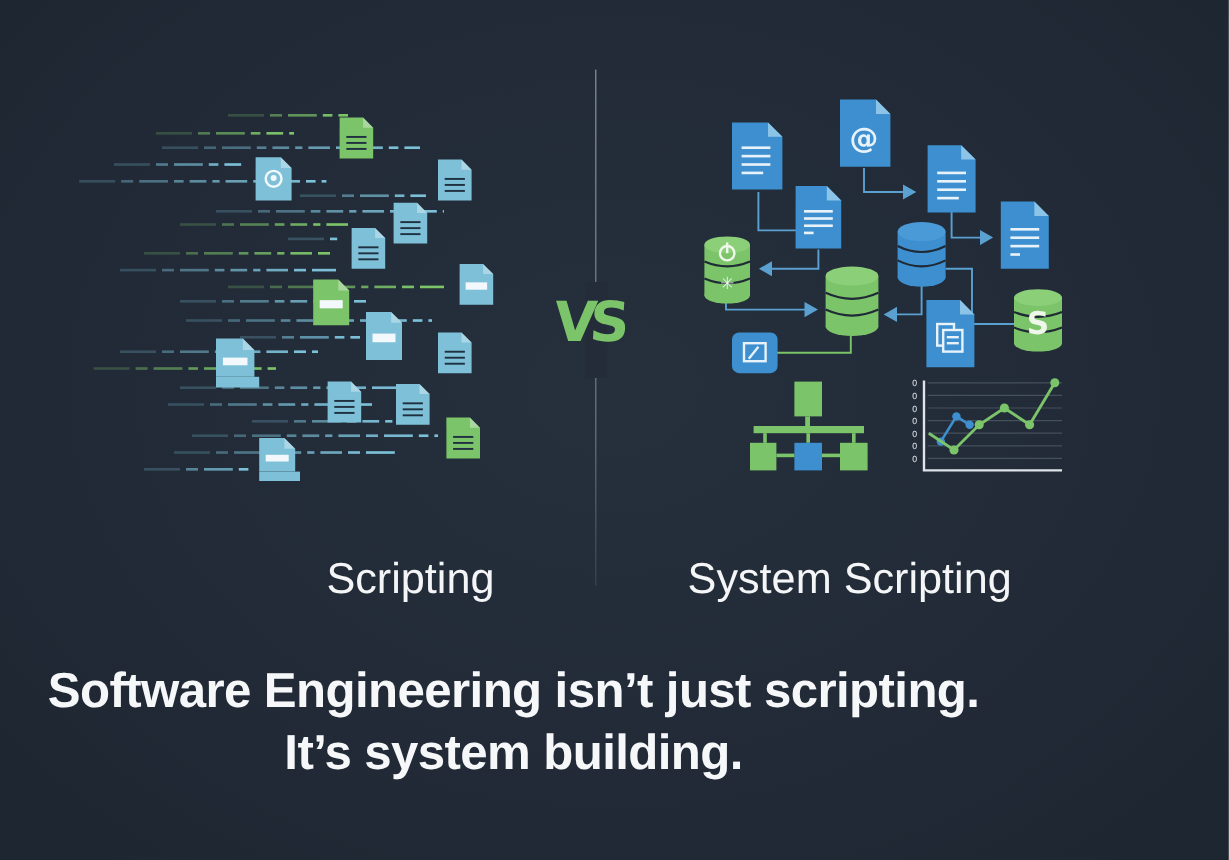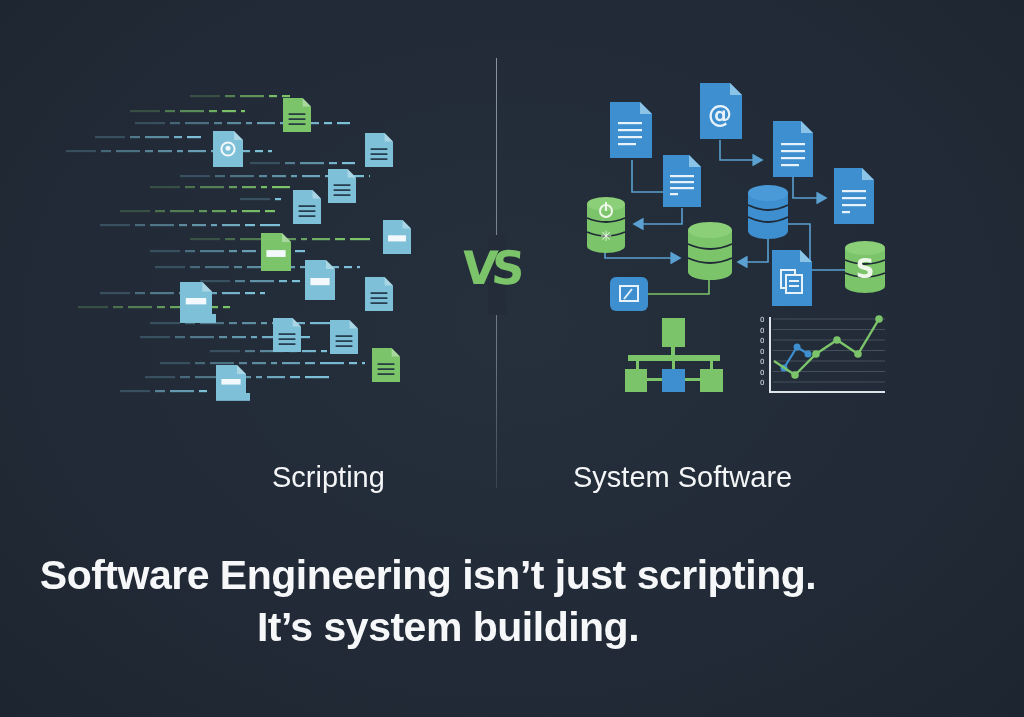--- a/index.html
+++ b/index.html
@@ -1,26 +1,26 @@
 <!DOCTYPE html>
 <html><head>
 <meta charset="utf-8">
 <style>
   html,body{margin:0;padding:0;}
   body{width:1024px;height:717px;overflow:hidden;background:radial-gradient(ellipse at 50% 45%,#26303d 0%,#212a36 60%,#1d2530 100%);font-family:"Liberation Sans",sans-serif;position:relative;color:#f2f4f6;}
   .abs{position:absolute;}
   #divider{left:496px;top:58px;width:1px;height:430px;background:linear-gradient(#8a949f,#6c7580 70%,rgba(108,117,128,0.3));}
   #divider-gap{left:488px;top:235px;width:18px;height:80px;background:#232c38;}
   #vs{left:462px;top:245px;font-size:46px;font-weight:bold;color:#7cc46a;letter-spacing:-6px;line-height:1;font-family:"DejaVu Sans",sans-serif;transform:skewX(-4deg);}
-  .label{font-size:29px;color:#f4f5f7;top:461px;}
+  .label{font-size:36px;color:#f4f5f7;top:461px;}
   #label-left{left:272px;}
   #label-right{left:573px;}
   .tag{width:856px;left:0;text-align:center;font-weight:bold;font-size:41px;color:#f6f7f9;letter-spacing:-0.5px;}
   #tag1{top:552px;}
-  #tag2{top:604px;padding-left:20px;}
+  #tag2{top:604px;}
   svg{position:absolute;left:0;top:0;}
 </style>
 </head>
 <body>
 
 <div class="abs" id="divider"></div>
 <div class="abs" id="divider-gap"></div>
 <div class="abs" id="vs">VS</div>
 
 <svg id="left-svg" width="500" height="440">
@@ -436,16 +436,16 @@
       <polyline points="774,361 795,375 816,354 837,340 858,354 879,319" fill="none" stroke="#7cc46a" stroke-width="2.4"></polyline>
       <circle cx="795" cy="375" r="3.8" fill="#7cc46a"></circle>
       <circle cx="816" cy="354" r="3.8" fill="#7cc46a"></circle>
       <circle cx="837" cy="340" r="3.8" fill="#7cc46a"></circle>
       <circle cx="858" cy="354" r="3.8" fill="#7cc46a"></circle>
       <circle cx="879" cy="319" r="3.8" fill="#7cc46a"></circle>
     </g>
 </svg>
 
 <div class="abs label" id="label-left">Scripting</div>
-<div class="abs label" id="label-right">System Software</div>
+<div class="abs label" id="label-right">System Scripting</div>
 
 <div class="abs tag" id="tag1">Software Engineering isn’t just scripting.</div>
 <div class="abs tag" id="tag2">It’s system building.</div>
 
 </body></html>

